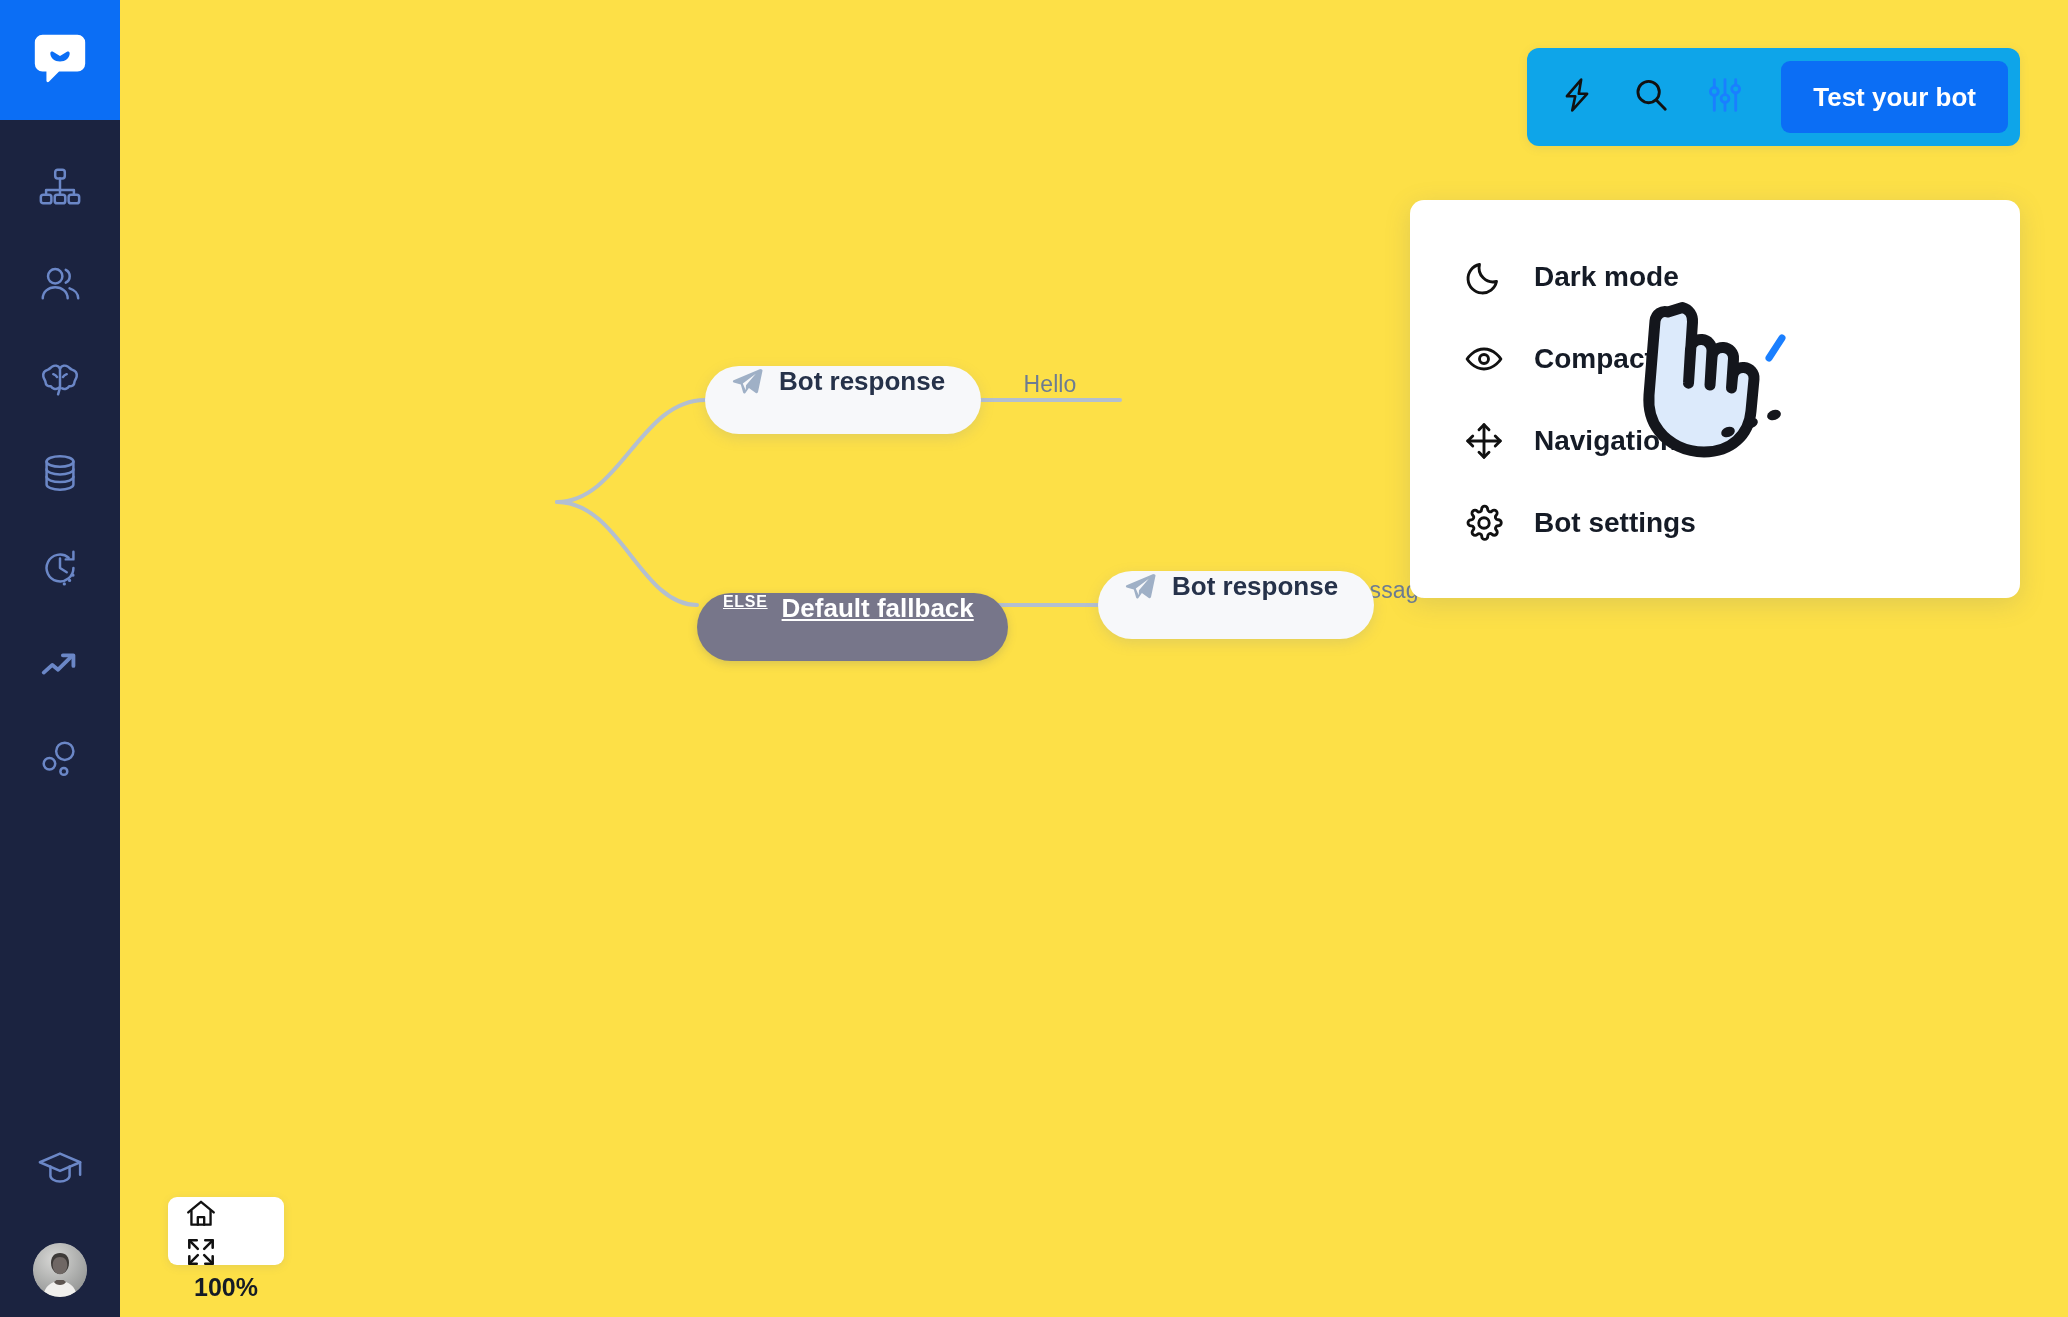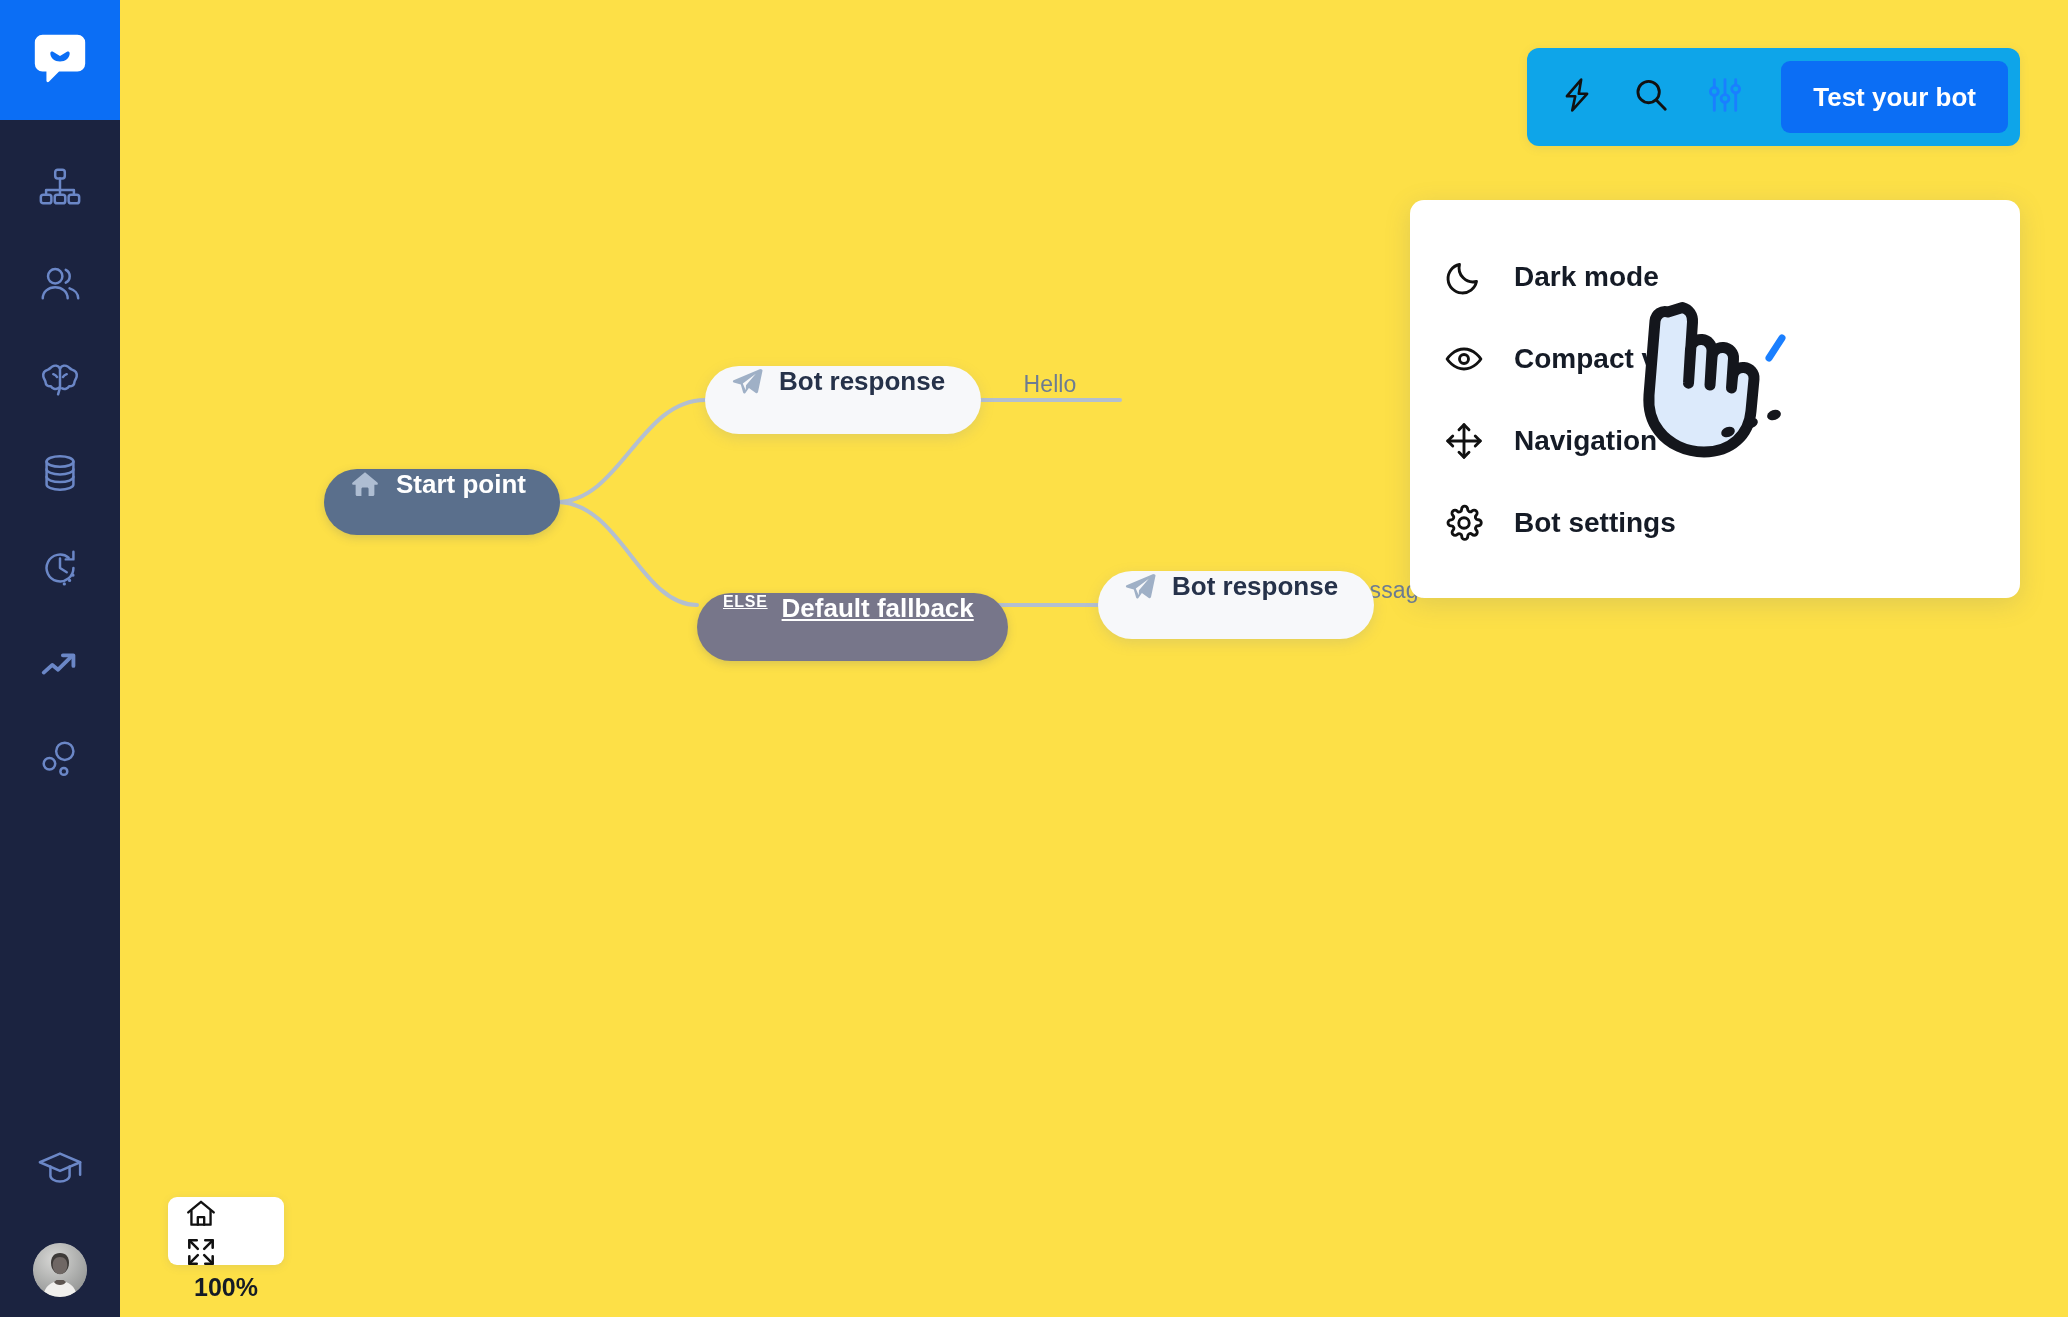--- a/index.html
+++ b/index.html
@@ -140,21 +140,21 @@
     background:#ffffff;
     border-radius:14px;
     padding:36px 0 34px 0;
     box-shadow:0 6px 26px rgba(90,105,130,.18);
     z-index:55;
   }
   .menu-item {
     height:82px;
     display:flex; align-items:center;
     gap:28px;
-    padding:0 32px;
+    padding:0 52px;
     cursor:pointer;
   }
   .menu-icon { width:44px; display:flex; align-items:center; justify-content:center; flex:0 0 auto; }
   .menu-text { font-size:28px; font-weight:700; color:#151b26; }
 
   
   #hand-cursor {
     position:absolute;
     left:1630px; top:290px;
     width:200px; height:200px;
@@ -330,28 +330,20 @@
 
       <path d="M 812 400 L 1000 400" fill="none" stroke="#b3bfd0" stroke-width="4" stroke-linecap="round"></path>
 
       <path d="M 828 605 L 978 605" fill="none" stroke="#b3bfd0" stroke-width="4" stroke-linecap="round"></path>
     </svg>
 
     <div class="node-label" style="left:930px; top:398px; transform:translate(-50%,-100%);">Hello</div>
 
     <div class="node-label" style="left:1218px; top:604px; transform:translate(-50%,-100%);">Fallback message</div>
 
-    <div class="node node-start" style="left:204px; top:469px;">
-      <span class="node-icon">
-        <svg width="30" height="30" viewBox="0 0 32 32" fill="#aebdd2">
-          <path d="M16 3.5 2.8 14.4a1.4 1.4 0 0 0 .9 2.5H6v10.3c0 .9.7 1.6 1.6 1.6h4.6v-7.5c0-.8.7-1.5 1.5-1.5h4.6c.8 0 1.5.7 1.5 1.5v7.5h4.6c.9 0 1.6-.7 1.6-1.6V16.9h2.3a1.4 1.4 0 0 0 .9-2.5L16 3.5z"></path>
-        </svg>
-      </span>
-      <span>Start point</span>
-    </div>
 
     <div class="node node-response" style="left:585px; top:366px;">
       <span class="node-icon">
         <svg width="32" height="32" viewBox="0 0 32 32" fill="#9fb0c6">
           <path d="M29.3 3.1 2.6 14.2c-1 .4-1 1.9.1 2.2l7.1 2.2 2.3 8c.3 1.1 1.7 1.3 2.3.4l3.5-5.1 6.9 5c.8.6 2 .2 2.2-.8l4.5-21.3c.2-1-.8-1.9-1.8-1.5zM11.8 17.5l13-9.7-9.8 11.4-.3 5-2.9-6.7z"></path>
         </svg>
       </span>
       <span>Bot response</span>
     </div>
 

